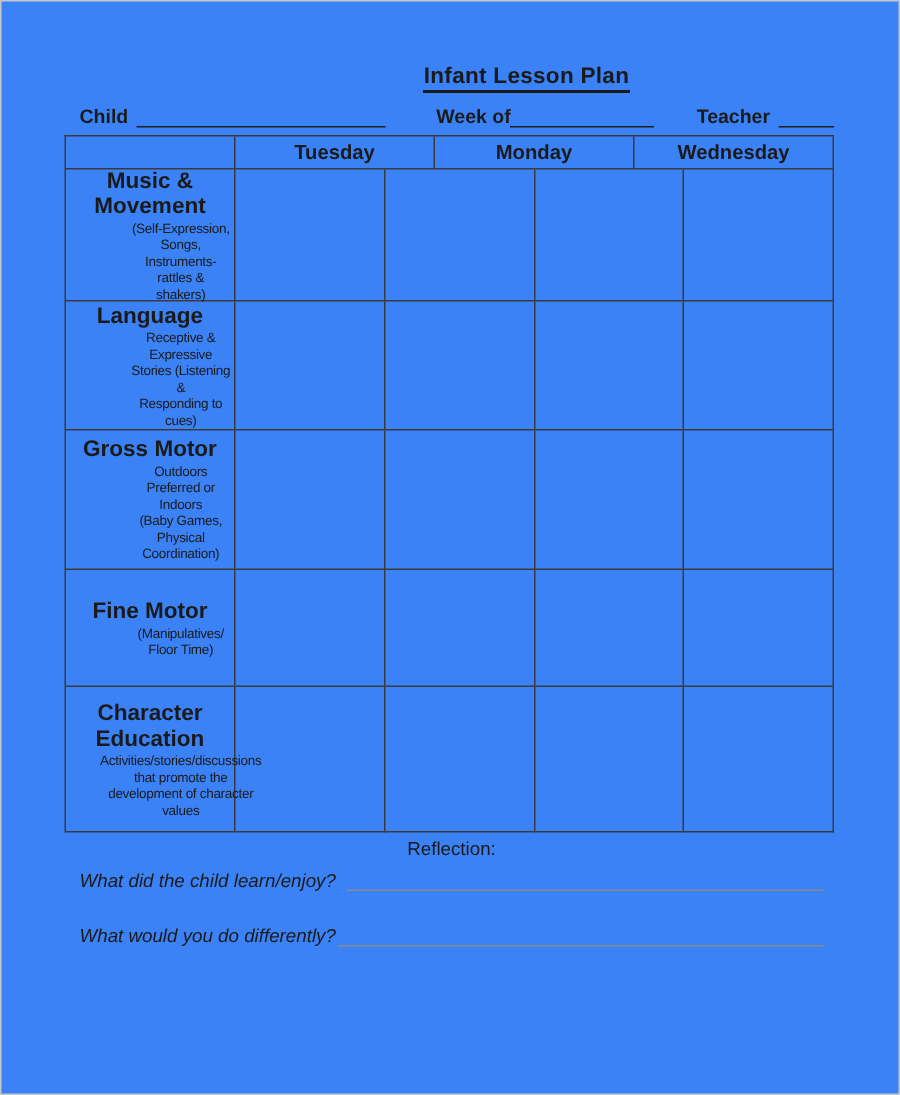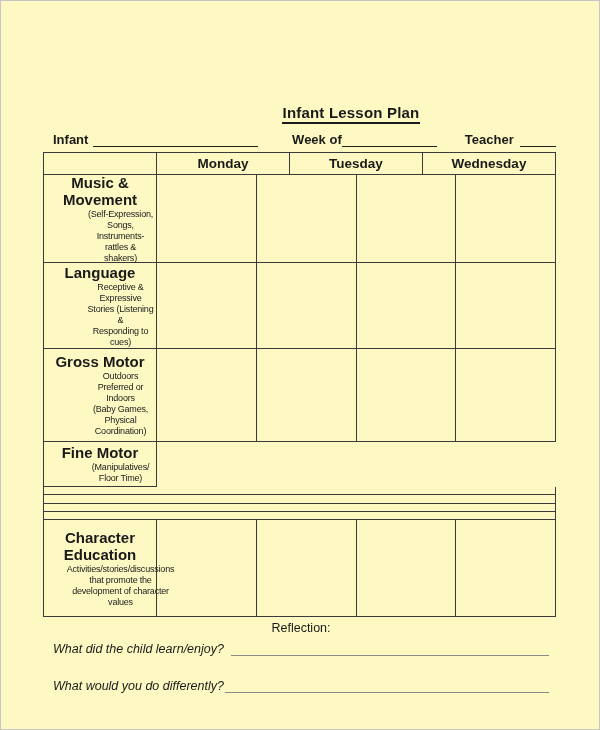--- a/index.html
+++ b/index.html
@@ -5,22 +5,22 @@
   * { margin: 0; padding: 0; box-sizing: border-box; }
   html, body { background: #ffffff; }
   body {
     width: 600px; height: 730px;
     font-family: "Liberation Sans", sans-serif;
     color: #1a1a1a;
   }
   .page {
     width: 600px; height: 730px;
     border: 1px solid #c6c6c6;
-    background: #fef9c3;
-    padding-top: 103px;
+    background: #3b82f6;
+    padding-top: 41px;
     overflow: hidden;
   }
   
   .title-wrap {
     margin-left: 100px;
     width: 500px;
     text-align: center;
     height: 21px;
   }
   .title-text {
@@ -83,21 +83,21 @@
     font-size: 9px;
     line-height: 11px;
     letter-spacing: -0.2px;
     white-space: pre-line;
     margin-top: 1px;
     margin-left: 41px;
   }
   .r-music { height: 88px; }
   .r-language { height: 86px; }
   .r-gross { height: 93px; justify-content: flex-end; }
-  .r-fine { height: 78px; flex-direction: column; }
+  .r-fine { height: 78px; }
   .r-character { height: 97px; }
   
   .reflection {
     margin: 3px 50px 0 52px;
     font-size: 12.5px;
     text-align: center;
   }
   .refl-heading { line-height: 16px; }
   .q-row {
     display: flex;
@@ -120,34 +120,34 @@
 </head>
 <body>
 
 <div class="page">
 
   <div class="title-wrap">
     <span class="title-text">Infant Lesson Plan</span>
   </div>
 
   <div class="meta-row">
-    <span>Infant</span>
+    <span>Child</span>
     <span class="blank-dark u-child"></span>
     <span>Week of</span>
     <span class="blank-dark u-week"></span>
     <span>Teacher</span>
     <span class="blank-dark u-teacher"></span>
   </div>
 
   <div class="tbl">
 
     <div class="trow hrow">
       <div class="cell label-col"></div>
+      <div class="cell day-col hcell">Tuesday</div>
       <div class="cell day-col hcell">Monday</div>
-      <div class="cell day-col hcell">Tuesday</div>
       <div class="cell day-col hcell">Wednesday</div>
     </div>
 
     <div class="trow r-music">
       <div class="cell label-col label-cell">
         <div class="act-title">Music &amp;
 Movement</div>
         <div class="act-sub">(Self-Expression, Songs,
 Instruments-rattles &amp;
 shakers)</div>

